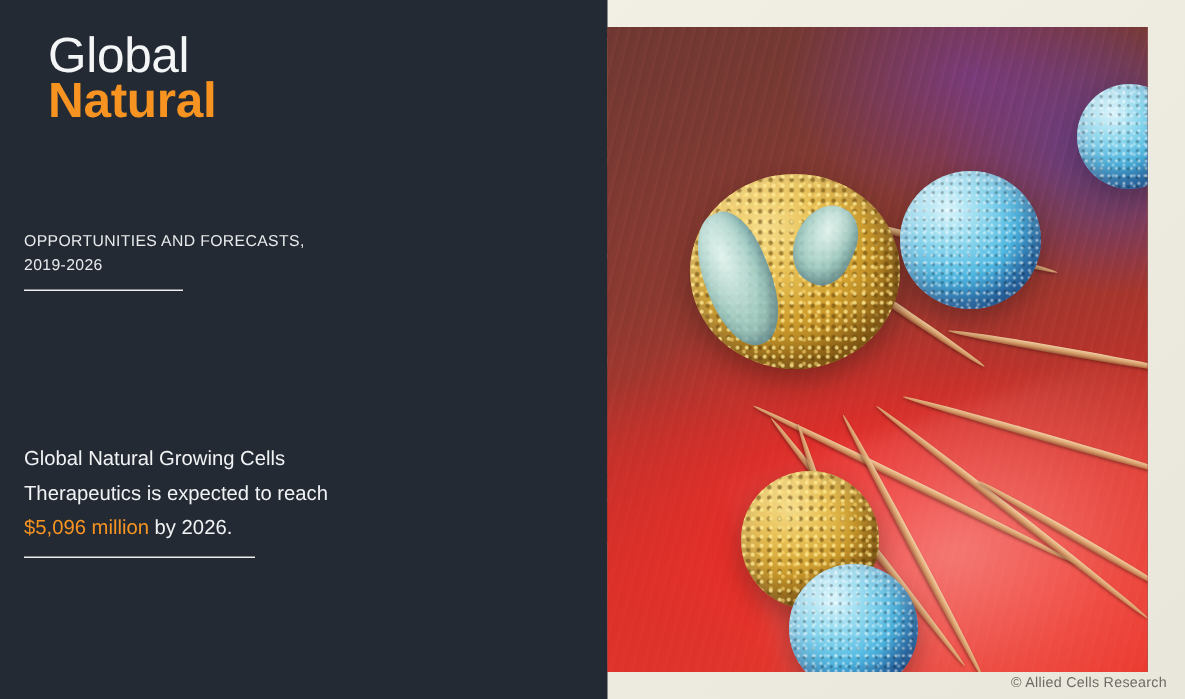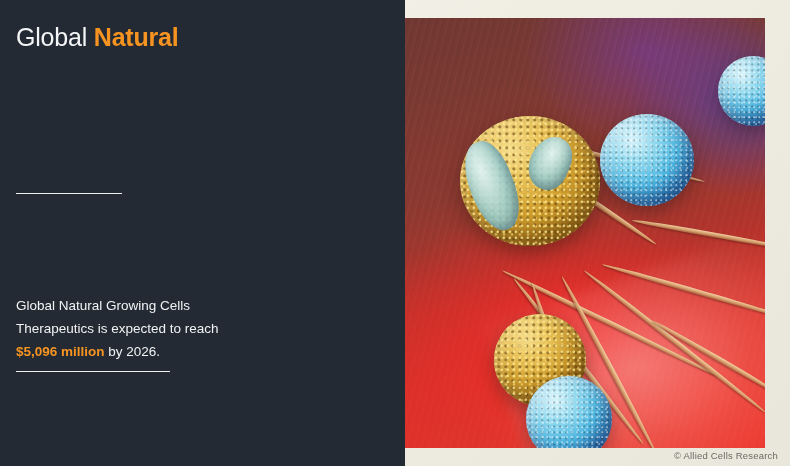--- a/index.html
+++ b/index.html
@@ -162,23 +162,23 @@
   .text-col {
     position: absolute;
     left: 16px;
     top: 0;
     width: 210px;
     height: 466px;
   }
   .headline {
     position: absolute;
     top: 22px;
-    left: 0;
+    left: 16px;
     width: 212px;
-    font-size: 25px;
+    font-size: 33px;
     line-height: 30px;
     font-weight: 700;
     color: #ffffff;
     letter-spacing: -0.2px;
   }
   .headline .light { font-weight: 400; color: #f4f5f6; }
   .headline .accent { color: #f79421; font-weight: 700; }
 
   .subtitle {
     position: absolute;
@@ -204,21 +204,21 @@
   .body-text {
     position: absolute;
     top: 294px;
     left: 0;
     width: 216px;
     font-size: 13.5px;
     line-height: 23px;
     color: #f1f2f4;
     font-weight: 400;
   }
-  .body-text .accent { color: #f79421; font-weight: 700; }
+  .body-text .accent { color: #f79421; font-weight: 400; }
 
   .cagr-text {
     position: absolute;
     top: 384px;
     left: 0;
     width: 216px;
     font-size: 13.5px;
     line-height: 23px;
     color: #f1f2f4;
     font-weight: 400;
@@ -374,20 +374,21 @@
   </div>
 
   <div class="text-col">
 
     <div class="headline">
       <span class="light">Global </span><span class="accent">Natural</span><br>
       <br>
       <br>
     </div>
 
+    <div class="subtitle">OPPORTUNITIES AND FORECASTS, 2019-2026</div>
 
     <div class="rule rule-1"></div>
 
     <div class="body-text">
       <span>Global Natural Growing Cells Therapeutics is expected to reach </span><span class="accent">$5,096 million</span><span> by 2026.</span>
     </div>
 
     <div class="rule rule-2"></div>
 
 

